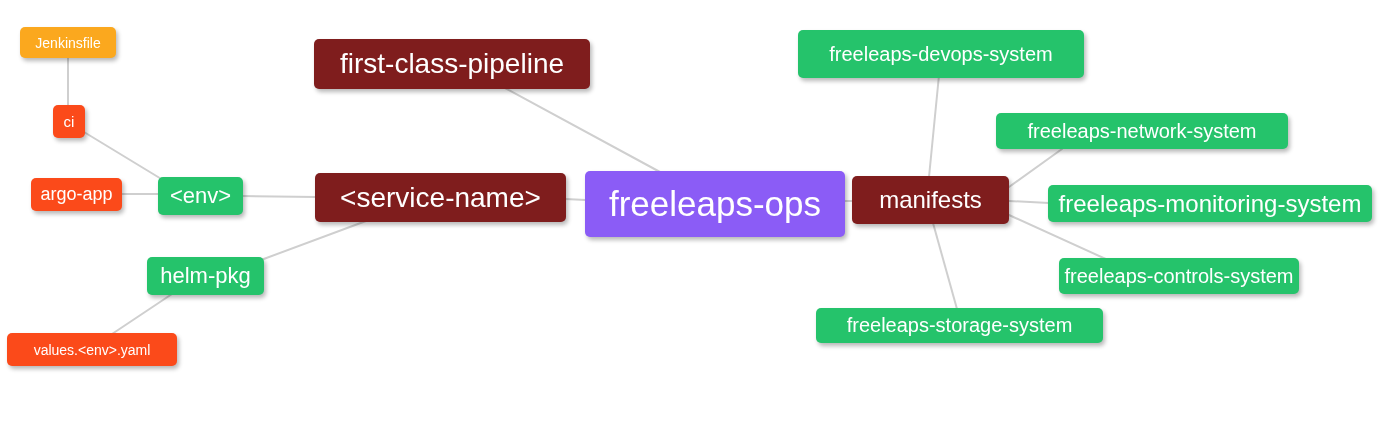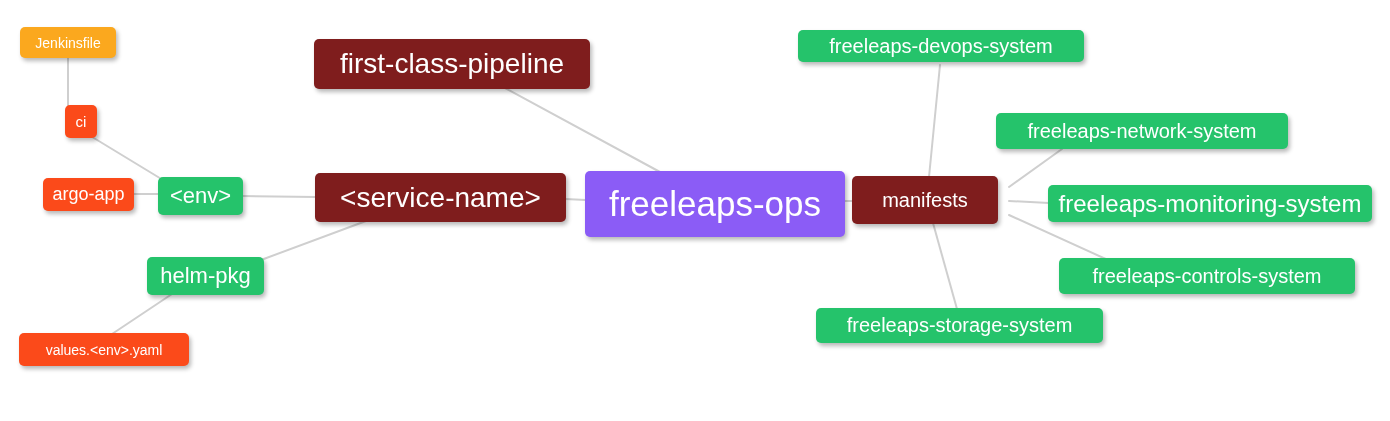--- a/index.html
+++ b/index.html
@@ -29,37 +29,37 @@
     color: #ffffff;
     border-radius: 5px;
     box-shadow: 2px 3px 4px rgba(0,0,0,0.28);
     white-space: nowrap;
     box-sizing: border-box;
     cursor: default;
   }
   .c-dark  { background: #8b5cf6; }
   .c-blue  { background: #7f1d1d; }
   .c-green { background: #25c36b; }
-  .c-red   { background: #fb4a1a; margin-left: 12px; }
+  .c-red   { background: #fb4a1a; }
   .c-amber { background: #fba81e; }
 
   .n-jenkinsfile { left: 20px;   top: 27px;  width: 96px;  height: 31px; font-size: 14px; }
   .n-ci          { left: 53px;   top: 105px; width: 32px;  height: 33px; font-size: 15px; }
   .n-argo-app    { left: 31px;   top: 178px; width: 91px;  height: 33px; font-size: 18px; }
   .n-env         { left: 158px;  top: 177px; width: 85px;  height: 38px; font-size: 22px; }
   .n-helm-pkg    { left: 147px;  top: 257px; width: 117px; height: 38px; font-size: 22px; }
   .n-values      { left: 7px;    top: 333px; width: 170px; height: 33px; font-size: 14px; }
   .n-pipeline    { left: 314px;  top: 39px;  width: 276px; height: 50px; font-size: 28px; }
   .n-service     { left: 315px;  top: 173px; width: 251px; height: 49px; font-size: 28px; }
   .n-ops         { left: 585px;  top: 171px; width: 260px; height: 66px; font-size: 35px; }
-  .n-manifests   { left: 852px;  top: 176px; width: 146px; height: 48px; font-size: 20px; }
-  .n-devops      { left: 798px;  top: 30px;  width: 286px; height: 32px; font-size: 20px; }
+  .n-manifests   { left: 852px;  top: 176px; width: 157px; height: 48px; font-size: 24px; }
+  .n-devops      { left: 798px;  top: 30px;  width: 286px; height: 48px; font-size: 20px; }
   .n-network     { left: 996px; top: 113px; width: 292px; height: 36px; font-size: 20px; }
   .n-monitoring  { left: 1048px; top: 185px; width: 324px; height: 37px; font-size: 24px; }
-  .n-controls    { left: 1059px; top: 258px; width: 296px; height: 36px; font-size: 20px; }
+  .n-controls    { left: 1059px; top: 258px; width: 240px; height: 36px; font-size: 20px; }
   .n-storage     { left: 816px;  top: 308px; width: 287px; height: 35px; font-size: 20px; }
 </style>
 </head>
 <body>
 
 <div class="canvas">
 
   <svg class="edges" viewBox="0 0 1390 421" xmlns="http://www.w3.org/2000/svg">
     <line x1="68" y1="57" x2="68" y2="106"></line>
     <line x1="84" y1="132" x2="163" y2="180"></line>

